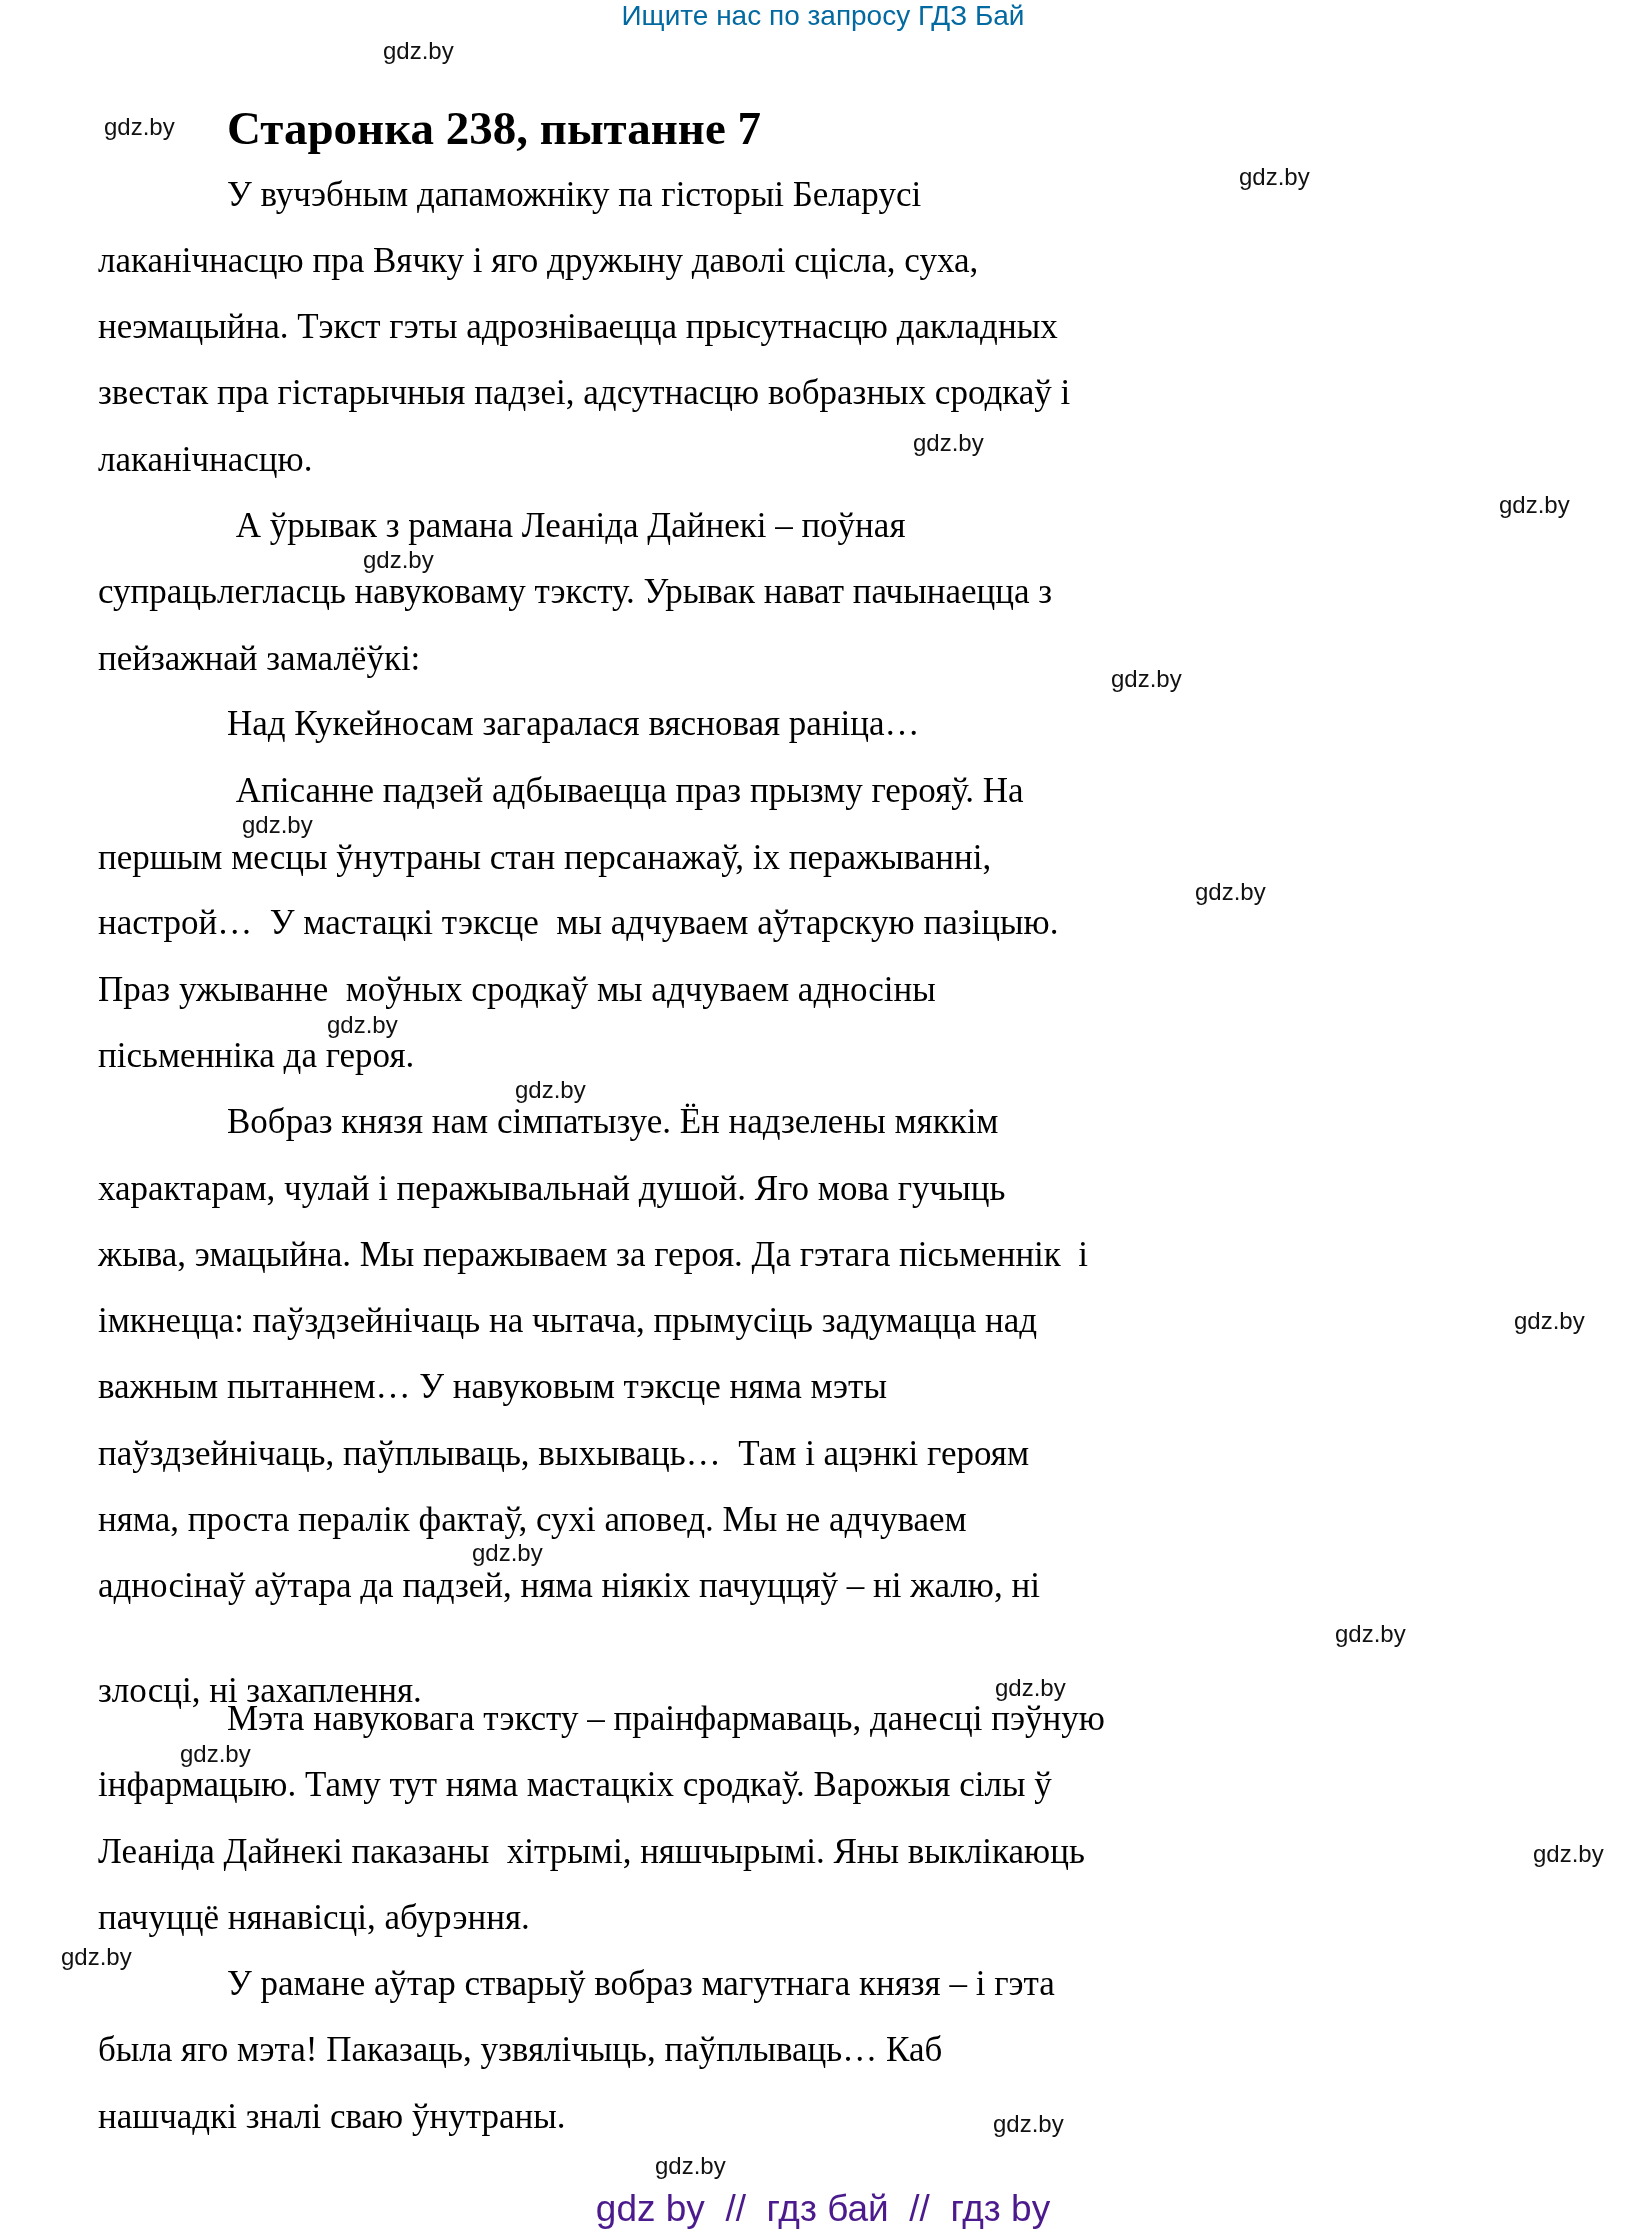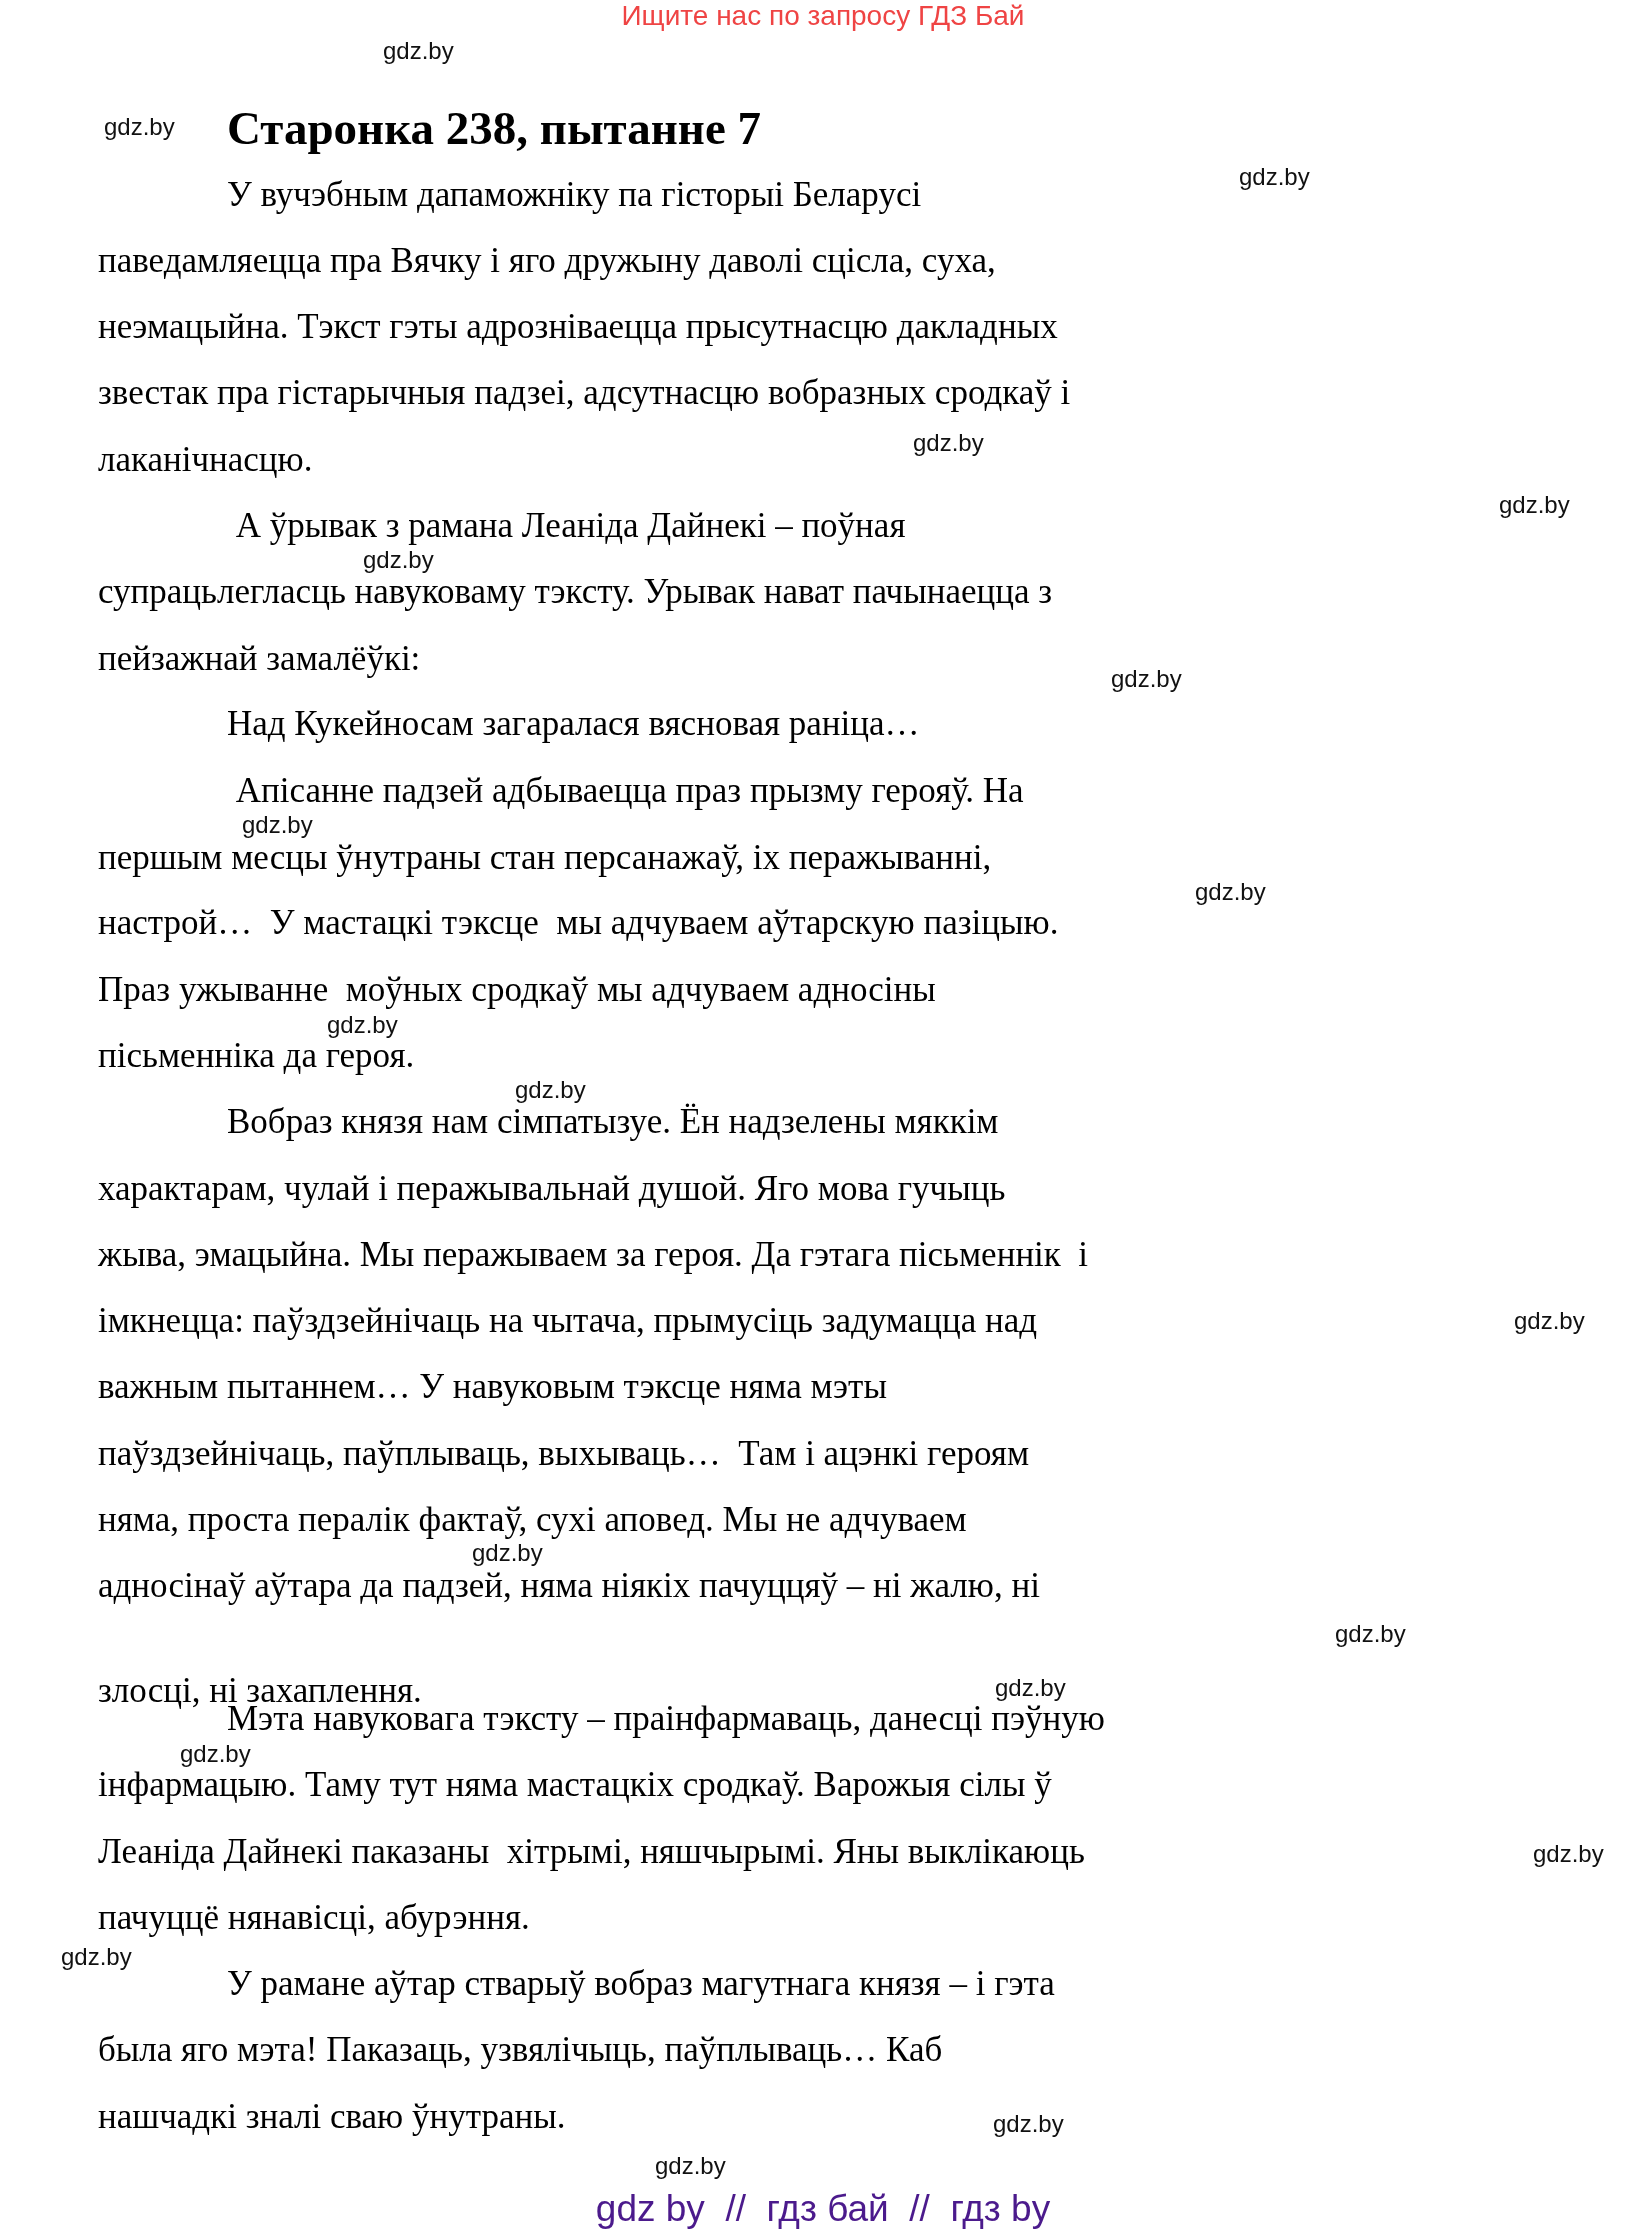--- a/index.html
+++ b/index.html
@@ -1,19 +1,19 @@
 <!DOCTYPE html>
 <html style="font-size:14px"><head>
 <meta charset="utf-8">
 <style>
   html, body { margin: 0; padding: 0; background: #ffffff; }
   body { width: 1646px; height: 2239px; position: relative; overflow: hidden; }
   .header-banner {
     position: absolute; left: 0; width: 1646px; top: 0; height: 35px;
-    text-align: center; color: #ef4444;
+    text-align: center; color: #0369a1;
     font-family: "Liberation Sans", sans-serif; font-size: 28px; line-height: 31px;
   }
   .footer-banner {
     position: absolute; left: 0; width: 1646px; top: 2191px; height: 38px;
     text-align: center; color: #4b1a8c;
     font-family: "Liberation Sans", sans-serif; font-size: 37px; line-height: 35px;
     white-space: pre;
   }
   .title {
     position: absolute; left: 227px; top: 102px;
@@ -32,21 +32,21 @@
   }
 </style>
 </head>
 <body>
 
 <div class="header-banner">Ищите нас по запросу ГДЗ Бай</div>
 
 <div class="title">Старонка 238, пытанне 7</div>
 
 <div class="line" style="left:227px; top:169px;">У вучэбным дапаможніку па гісторыі Беларусі</div>
-<div class="line" style="top:235px;">паведамляецца пра Вячку і яго дружыну даволі сцісла, суха,</div>
+<div class="line" style="top:235px;">лаканічнасцю пра Вячку і яго дружыну даволі сцісла, суха,</div>
 <div class="line" style="top:301px;">неэмацыйна. Тэкст гэты адрозніваецца прысутнасцю дакладных</div>
 <div class="line" style="top:367px;">звестак пра гістарычныя падзеі, адсутнасцю вобразных сродкаў і</div>
 <div class="line" style="top:434px;">лаканічнасцю.</div>
 <div class="line" style="left:227px; top:500px;"> А ўрывак з рамана Леаніда Дайнекі – поўная</div>
 <div class="line" style="top:566px;">супрацьлегласць навуковаму тэксту. Урывак нават пачынаецца з</div>
 <div class="line" style="top:633px;">пейзажнай замалёўкі:</div>
 <div class="line" style="left:227px; top:698px;">Над Кукейносам загаралася вясновая раніца…</div>
 <div class="line" style="left:227px; top:765px;"> Апісанне падзей адбываецца праз прызму герояў. На</div>
 <div class="line" style="top:832px;">першым месцы ўнутраны стан персанажаў, іх перажыванні,</div>
 <div class="line" style="top:897px;">настрой…  У мастацкі тэксце  мы адчуваем аўтарскую пазіцыю.</div>

